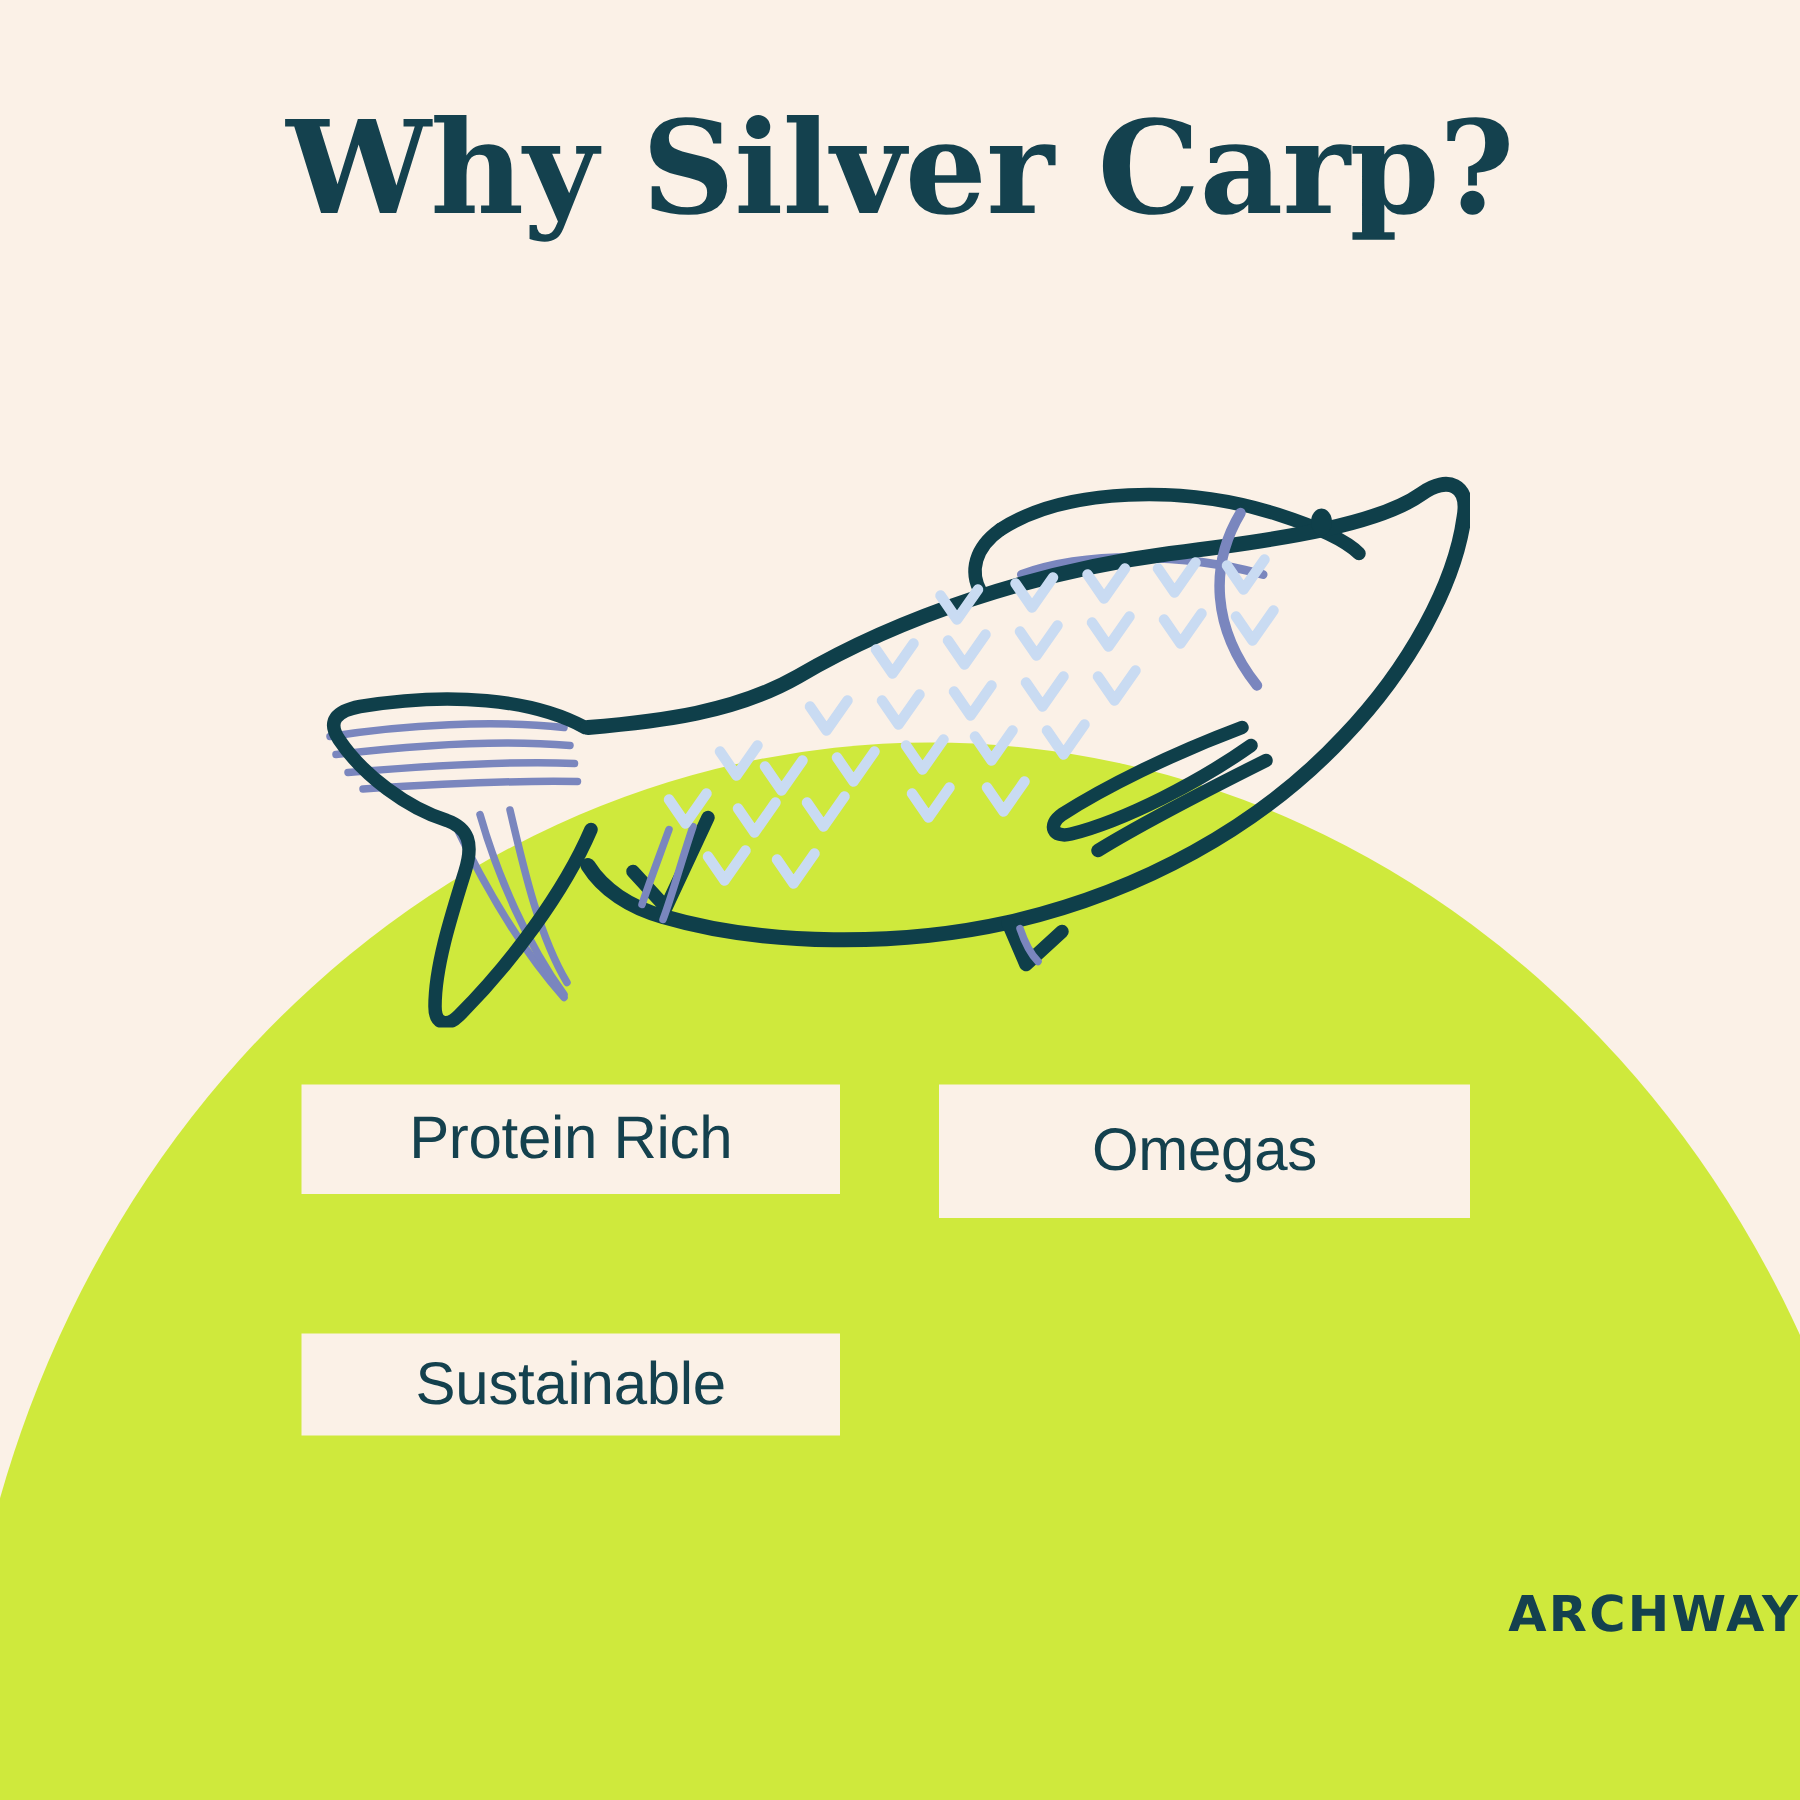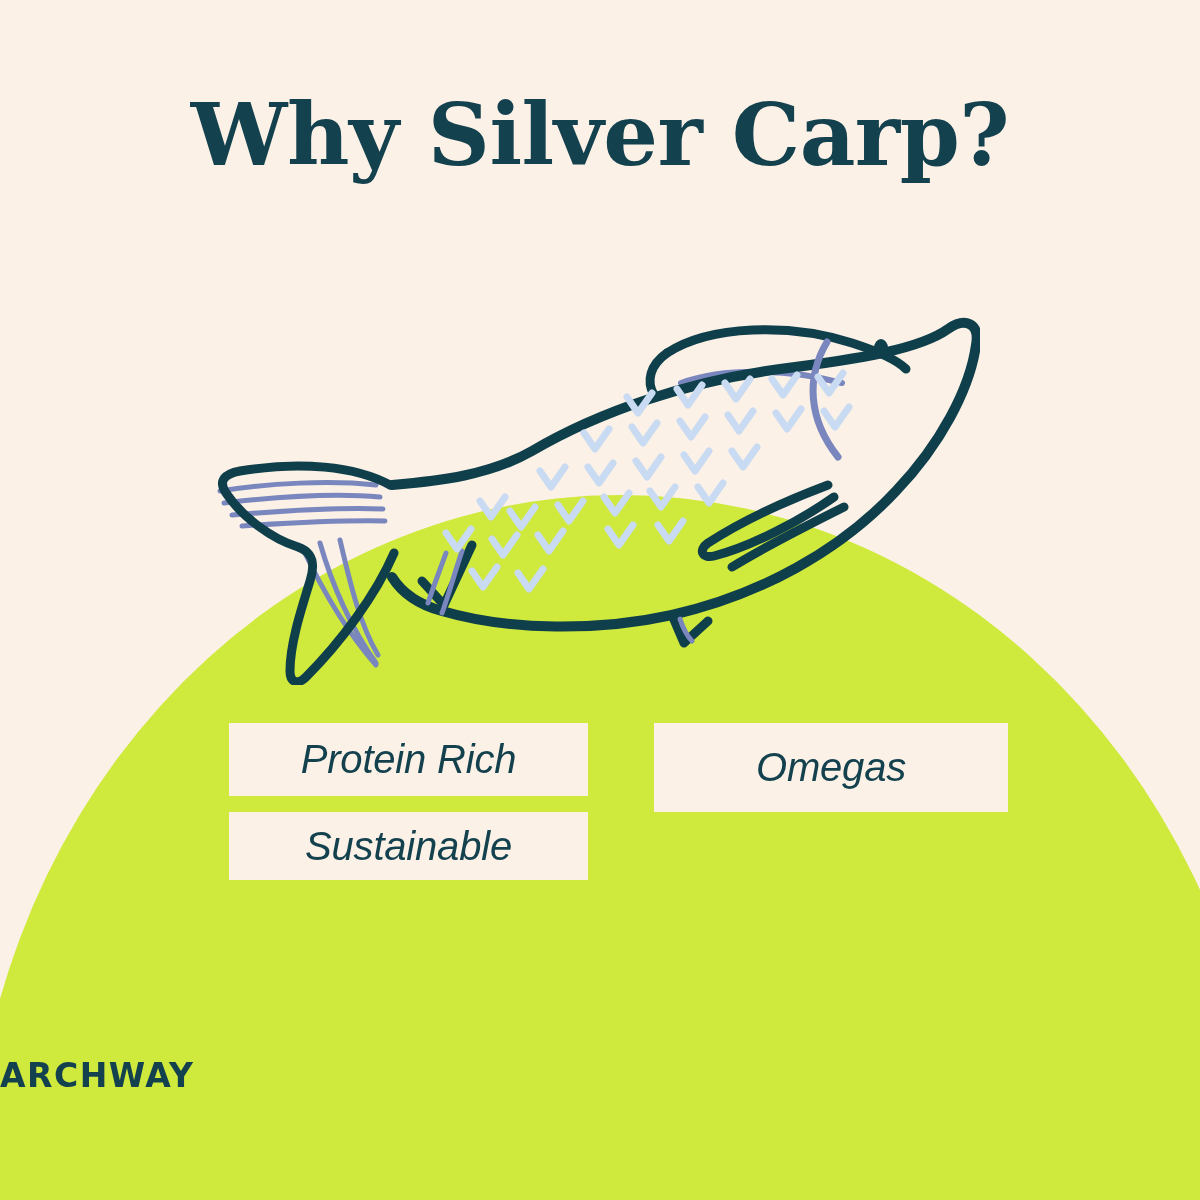--- a/index.html
+++ b/index.html
@@ -25,21 +25,21 @@
     height: 1410px;
     background: #cfe93c;
     border-top-left-radius: 650px 720px;
     border-top-right-radius: 650px 720px;
   }
 
   
   .title {
     position: absolute;
     left: 0;
-    top: 90px;
+    top: 68px;
     width: 1200px;
     text-align: center;
     font-family: "DejaVu Serif", "Liberation Serif", serif;
     font-size: 86px;
     font-weight: 700;
     letter-spacing: -0.5px;
     color: #14414e;
     line-height: 1.05;
   }
 
@@ -49,30 +49,29 @@
     left: 180px;
     top: 285px;
     width: 800px;
     height: 400px;
   }
   .fish-wrap svg { display: block; width: 100%; height: 100%; }
 
   
   .features {
     position: absolute;
-    left: 229px;
+    left: 201px;
     top: 723px;
     width: 780px;
-    font-style: italic;
   }
   .frow {
     display: flex;
     justify-content: flex-start;
   }
-  .frow + .frow { }
+  .frow + .frow { margin-top: 77px; }
 
   .fbox {
     background: #fbf1e7;
     display: flex;
     align-items: center;
     justify-content: center;
     color: #14414e;
     font-family: "Liberation Sans", sans-serif;
     font-size: 40px;
     font-weight: 400;
@@ -84,21 +83,21 @@
 
   .frow.r2 .fbox.c1 { height: 68px; }
   .frow.r2 .fbox.c2 { height: 68px; }
 
   
   .logo {
     position: absolute;
     left: 0;
     top: 1056px;
     width: 1200px;
-    text-align: left;
+    text-align: right;
     color: #14414e;
     font-family: "DejaVu Sans", sans-serif;
     font-size: 33px;
     font-weight: 700;
     letter-spacing: 1.5px;
   }
 </style>
 </head>
 <body>
 

